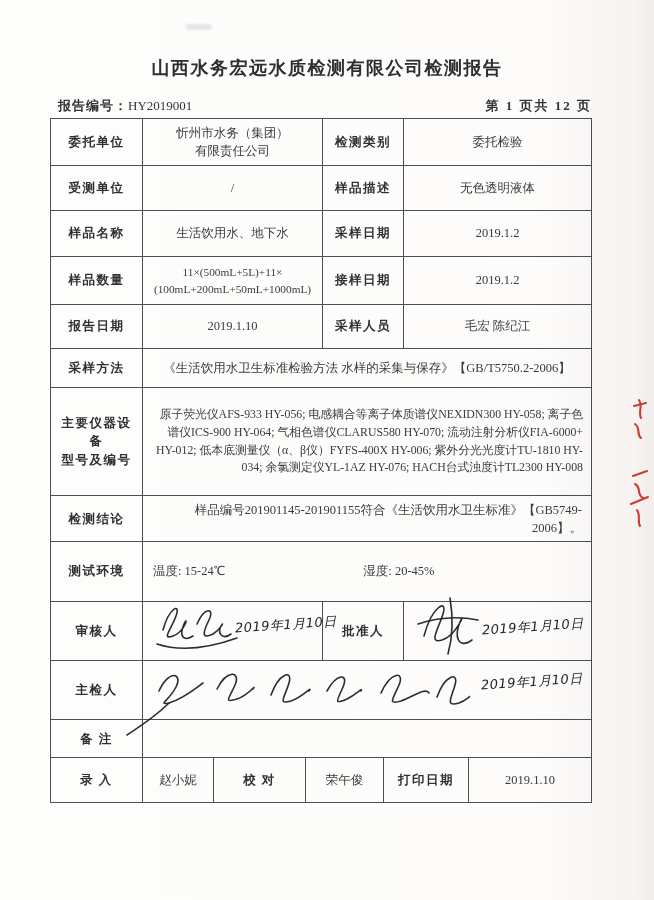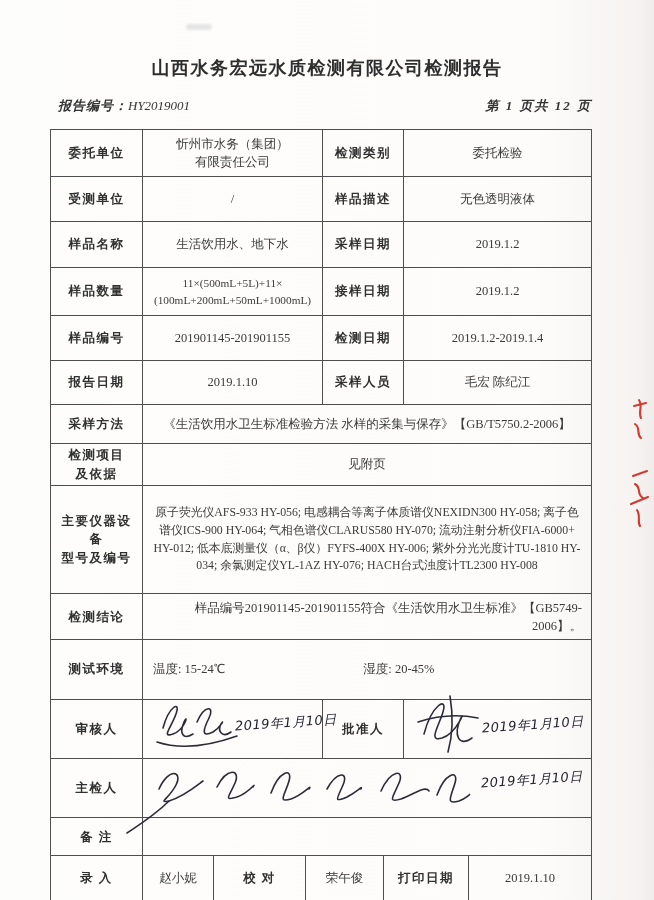--- a/index.html
+++ b/index.html
@@ -2,32 +2,32 @@
 <html><head>
 <meta charset="utf-8">
 <style>
   html,body{margin:0;padding:0;}
   body{width:654px;height:900px;background:#f2f2f0;font-family:"Liberation Serif",serif;}
   .sheet{position:relative;width:654px;height:900px;overflow:hidden;color:#363636;
          background:linear-gradient(90deg,#fdfdfc 0%,#fdfcfb 82%,#f6f3f1 97%,#efeceb 100%);}
   .title{position:absolute;top:56px;left:0;width:654px;text-align:center;
          font-size:18px;font-weight:bold;letter-spacing:1.5px;color:#2e2e2e;}
   .meta{position:absolute;top:97px;left:58px;width:534px;display:flex;justify-content:space-between;
-        font-size:13px;color:#333;font-style:italic;}
+        font-size:13px;color:#333;}
   .meta .lblb{font-weight:bold;letter-spacing:1px;}
   .meta .pages{font-weight:bold;letter-spacing:2px;}
   .tblwrap{position:absolute;left:50px;top:118px;}
-  table{border-collapse:collapse;table-layout:fixed;width:541px;background:transparent;margin-top:11px;}
+  table{border-collapse:collapse;table-layout:fixed;width:541px;background:transparent;}
   td{border:1px solid #4e4e4e;text-align:center;vertical-align:middle;font-size:12.5px;
      line-height:1.45;white-space:pre-line;padding:2px 4px;color:#3a3a3a;overflow:visible;}
   td.lbl{font-weight:bold;letter-spacing:1.5px;color:#303030;}
   td.leftcell{text-align:left;padding:4px 9px;}
   td.topcell{vertical-align:top;padding-top:5px;text-align:right;}
   td.small{font-size:11.3px;letter-spacing:0;}
-  td.instr{font-size:11.8px;text-align:center;padding:5px 8px;line-height:1.5;letter-spacing:0;}
+  td.instr{font-size:11.8px;text-align:right;padding:5px 8px;line-height:1.5;letter-spacing:0;}
   .envflex{display:flex;align-items:center;text-align:left;padding-left:6px;gap:40px;}
   .envflex .hum{margin-left:98px;}
   .sigcell{position:relative;}
   svg{overflow:visible;display:block;}
   .sig{position:absolute;pointer-events:none;}
   .hwdate{font-family:"DejaVu Sans",sans-serif;font-style:italic;font-size:13px;color:#23232e;
           display:inline-block;transform:rotate(-4deg);letter-spacing:0.5px;white-space:nowrap;}
   .redmark{position:absolute;left:624px;top:392px;}
   .smudge{position:absolute;left:186px;top:24px;width:26px;height:6px;background:#c9c9c9;
           opacity:.45;border-radius:3px;filter:blur(1px);}
@@ -77,40 +77,29 @@
         <td class="lbl">采样日期</td>
         <td>2019.1.2</td>
       </tr>
       <tr style="height:48px">
         <td class="lbl">样品数量</td>
         <td class="small">11×(500mL+5L)+11×
 (100mL+200mL+50mL+1000mL)</td>
         <td class="lbl">接样日期</td>
         <td>2019.1.2</td>
       </tr>
-      <tr style="height:45px">
-        <td class="lbl">样品编号</td>
-        <td>201901145-201901155</td>
-        <td class="lbl">检测日期</td>
-        <td>2019.1.2-2019.1.4</td>
-      </tr>
       <tr style="height:44px">
         <td class="lbl">报告日期</td>
         <td>2019.1.10</td>
         <td class="lbl">采样人员</td>
         <td>毛宏  陈纪江</td>
       </tr>
       <tr style="height:39px">
         <td class="lbl">采样方法</td>
         <td colspan="3">《生活饮用水卫生标准检验方法 水样的采集与保存》【GB/T5750.2-2006】</td>
-      </tr>
-      <tr style="height:42px">
-        <td class="lbl">检测项目
-及依据</td>
-        <td colspan="3">见附页</td>
       </tr>
       <tr style="height:108px">
         <td class="lbl">主要仪器设备
 型号及编号</td>
         <td colspan="3" class="instr">原子荧光仪AFS-933  HY-056; 电感耦合等离子体质谱仪NEXIDN300  HY-058; 离子色谱仪ICS-900  HY-064; 气相色谱仪CLARUS580  HY-070; 流动注射分析仪FIA-6000+  HY-012; 低本底测量仪（α、β仪）FYFS-400X  HY-006; 紫外分光光度计TU-1810  HY-034; 余氯测定仪YL-1AZ  HY-076; HACH台式浊度计TL2300  HY-008</td>
       </tr>
       <tr style="height:45px">
         <td class="lbl">检测结论</td>
         <td colspan="3" class="leftcell topcell">样品编号201901145-201901155符合《生活饮用水卫生标准》【GB5749-2006】。</td>
       </tr>

